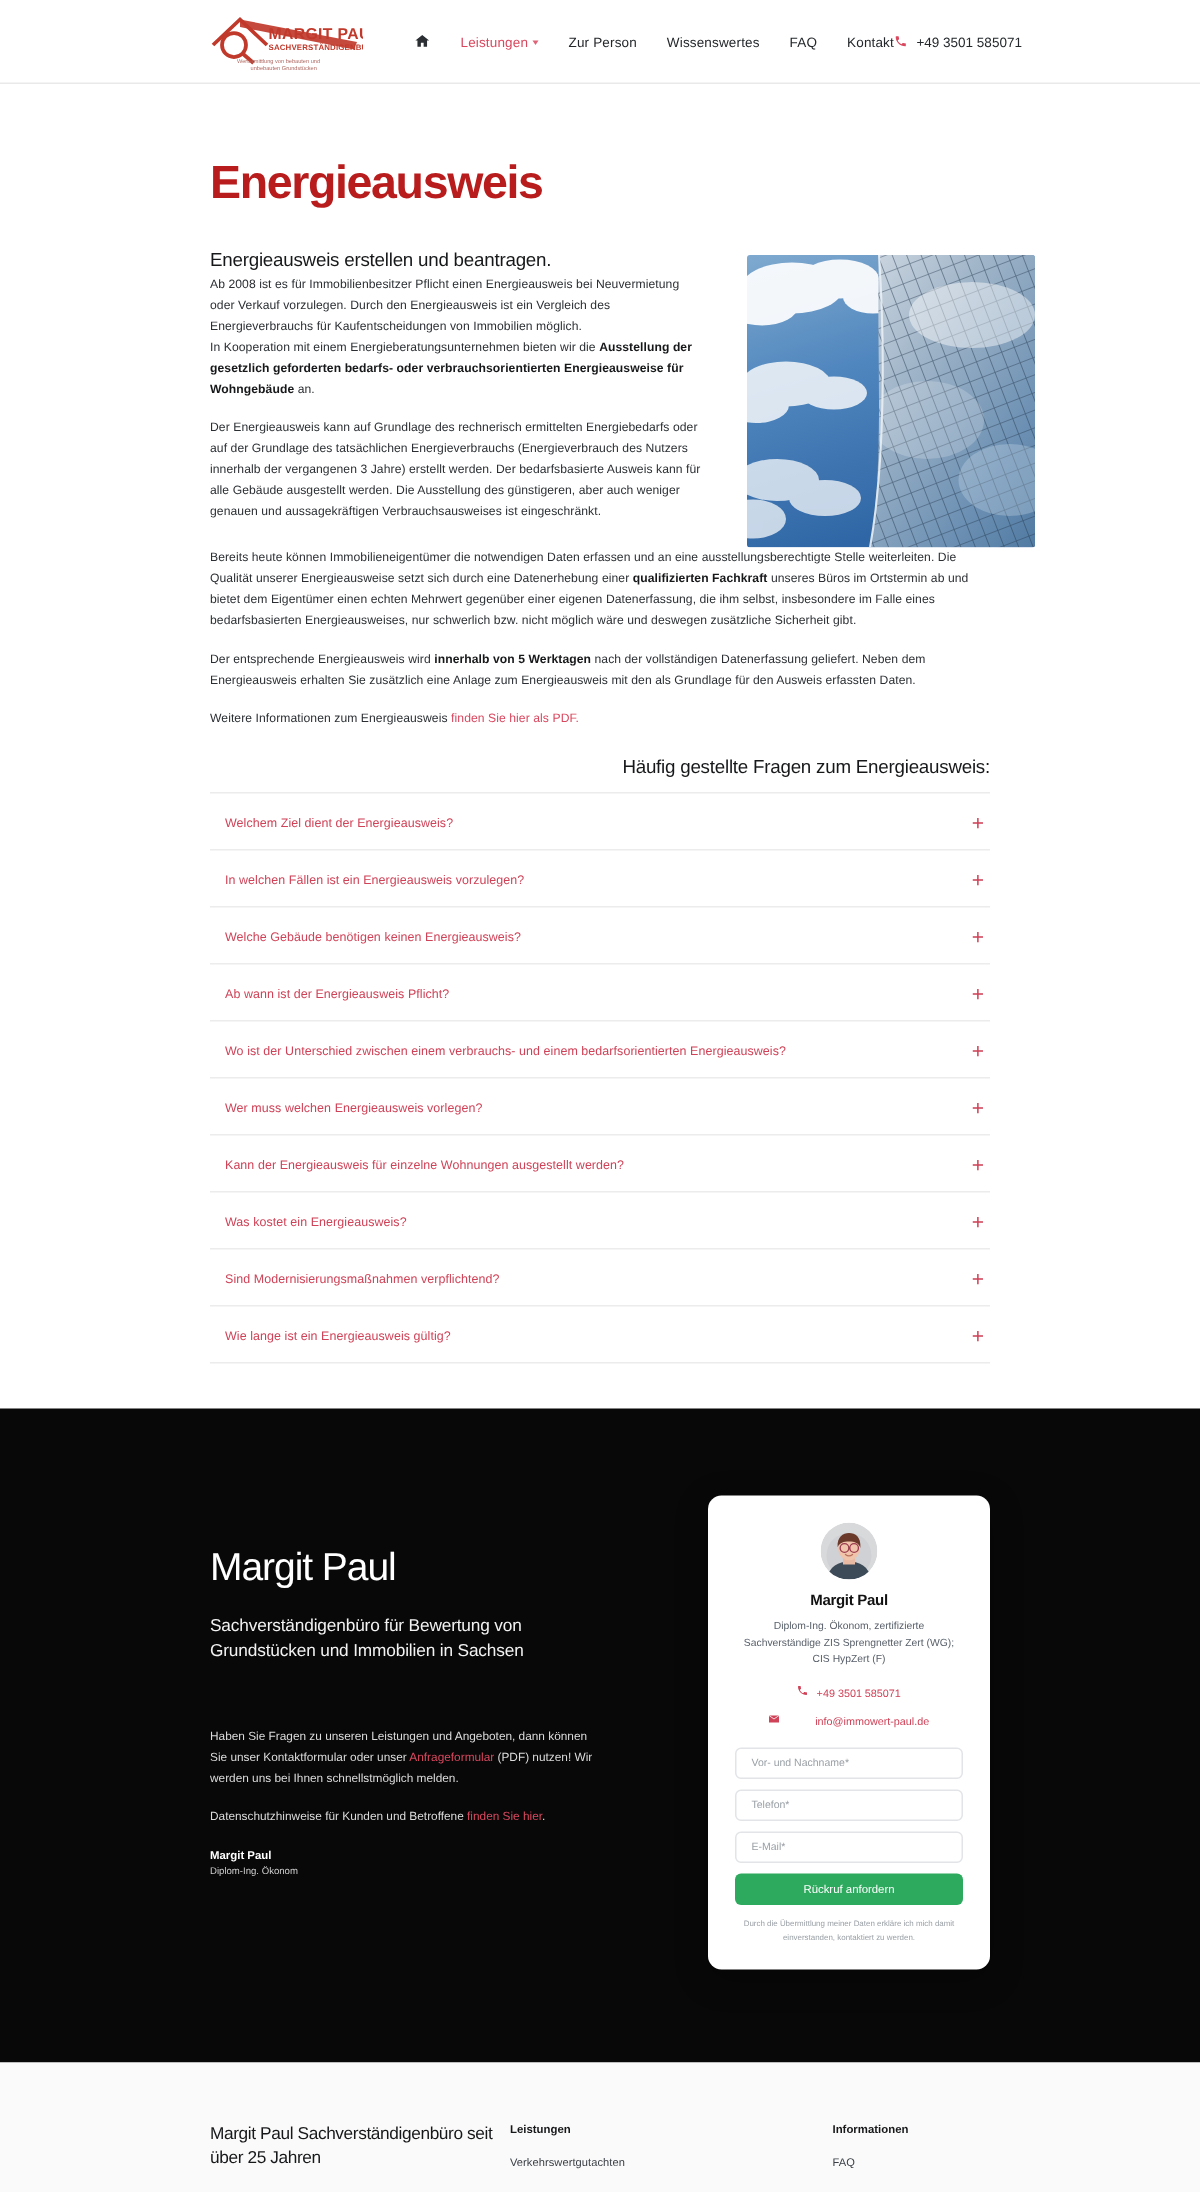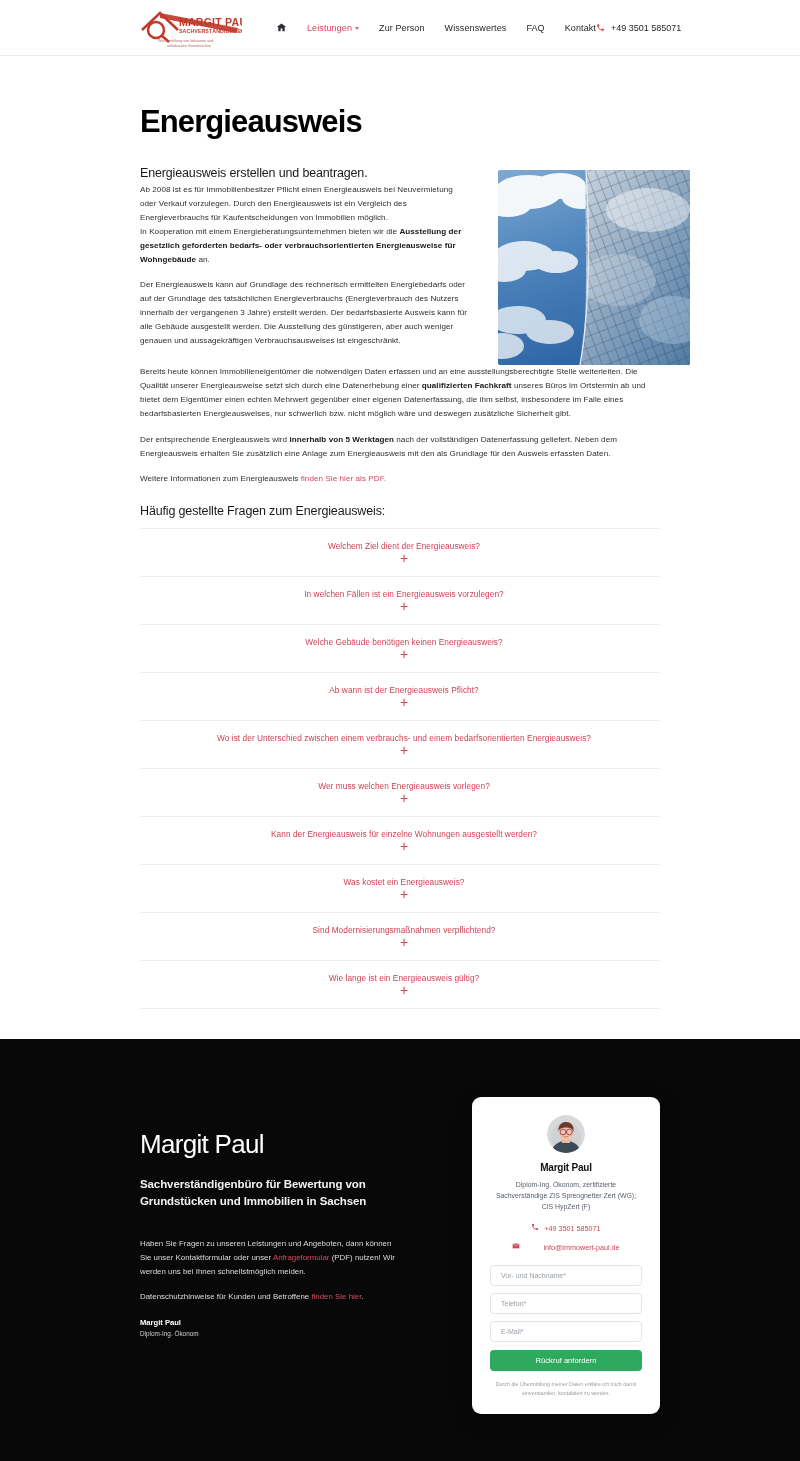--- a/index.html
+++ b/index.html
@@ -72,21 +72,21 @@
 
   
   .main {
     padding: 48px 140px 0 140px;
     width: 800px;
   }
   h1.page-title {
     font-size: 31px;
     font-weight: 700;
     letter-spacing: -0.9px;
-    color: #000000;
+    color: #b91c1c;
     margin-bottom: 26px;
   }
   .lead {
     font-size: 12.5px;
     font-weight: 400;
     color: #17181a;
     letter-spacing: -0.15px;
     margin-bottom: 3px;
   }
   .content-top { display: flex; gap: 0; align-items: flex-start; }
@@ -114,32 +114,32 @@
   .hero-img svg { display:block; width:192px; height:195px; }
 
   .wide { width: 520px; }
 
   h2.faq-heading {
     font-size: 12.5px;
     font-weight: 400;
     color: #17181a;
     letter-spacing: -0.15px;
     margin: 18px 0 10px 0;
+    text-align: right;
   }
 
   
   .faq-list { width: 520px; }
   .faq-row {
     display: flex;
     align-items: center;
     justify-content: space-between;
     border-bottom: 1px solid #ececec;
     padding: 12px 2px 11px 10px;
     cursor: pointer;
-    flex-direction: column;
   }
   .faq-row:first-child { border-top: 1px solid #ececec; }
   .faq-q {
     font-size: 8.3px;
     color: #cf4257;
     letter-spacing: .05px;
   }
   .faq-plus {
     color: #cf4257;
     font-size: 14px;
@@ -163,23 +163,23 @@
     color: #fff;
     font-size: 26px;
     font-weight: 400;
     letter-spacing: -0.7px;
     margin-bottom: 16px;
   }
   .dark-sub {
     color: #f2f2f2;
     font-size: 11.5px;
     line-height: 1.42;
-    font-weight: 700;
+    font-weight: 400;
     letter-spacing: -0.1px;
-    margin-bottom: 28px;
+    margin-bottom: 42px;
   }
   .dark-p {
     color: #dcdcdc;
     font-size: 7.9px;
     line-height: 1.78;
     margin-bottom: 11px;
   }
   .dark-p a { color: #d9485f; text-decoration: none; }
   .sig-name { color: #fff; font-size: 7.6px; font-weight: 700; margin-top: 14px; }
   .sig-role { color: #cfcfcf; font-size: 6.4px; margin-top: 3px; }

